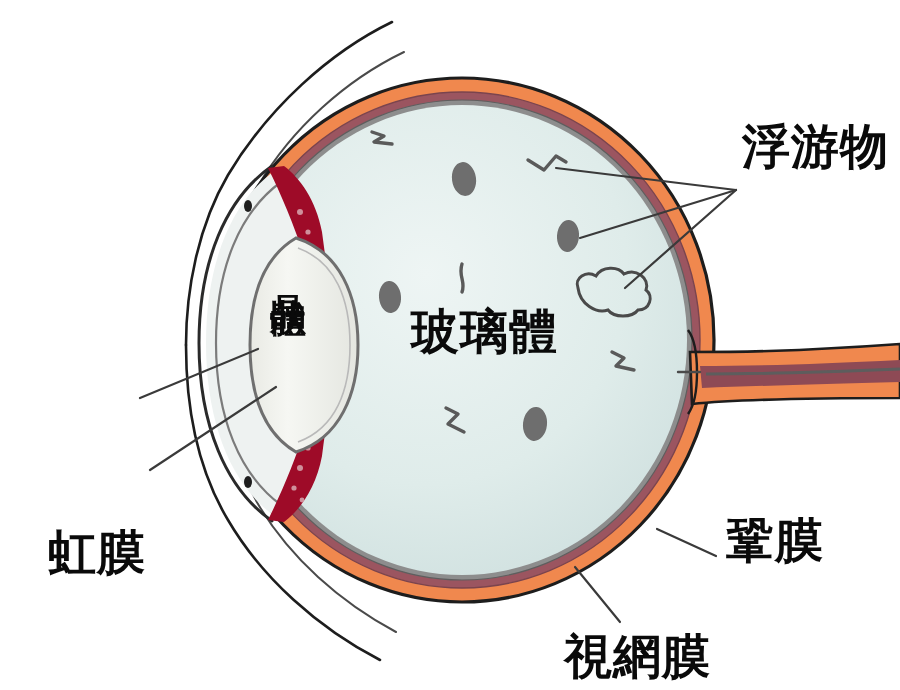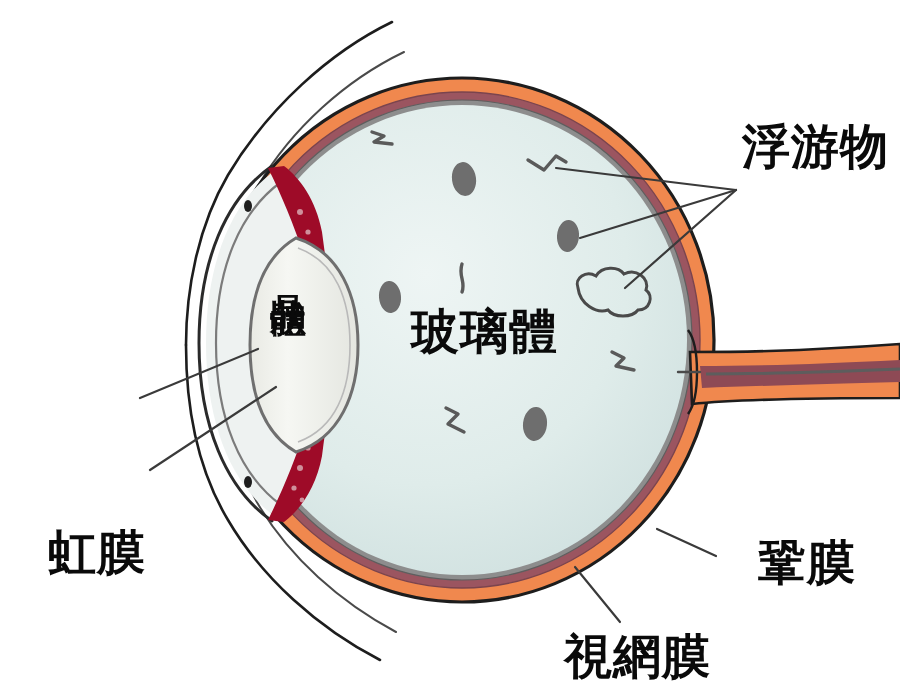--- a/index.html
+++ b/index.html
@@ -146,16 +146,16 @@
       <line x1="736" y1="190" x2="625" y2="288"></line>
       <line x1="716" y1="556" x2="657" y2="529"></line>
       <line x1="620" y1="622" x2="575" y2="567"></line>
     </g>
   </svg>
 
   <div class="lbl lbl-h" style="left:48px;  top:484px;margin-top:44px;">虹膜</div>
   <div class="lbl lbl-v" style="left:270px; top:265px;">晶狀體</div>
   <div class="lbl lbl-h" style="left:411px; top:308px;font-family:Liberation Serif, serif;">玻璃體</div>
   <div class="lbl lbl-h" style="left:742px; top:122px;">浮游物</div>
-  <div class="lbl lbl-h" style="left:726px; top:538px;margin-left:32px;">鞏膜</div>
+  <div class="lbl lbl-h" style="left:726px; top:516px;">鞏膜</div>
   <div class="lbl lbl-h" style="left:564px; top:632px;">視網膜</div>
 
 </div>
 
 </body></html>

